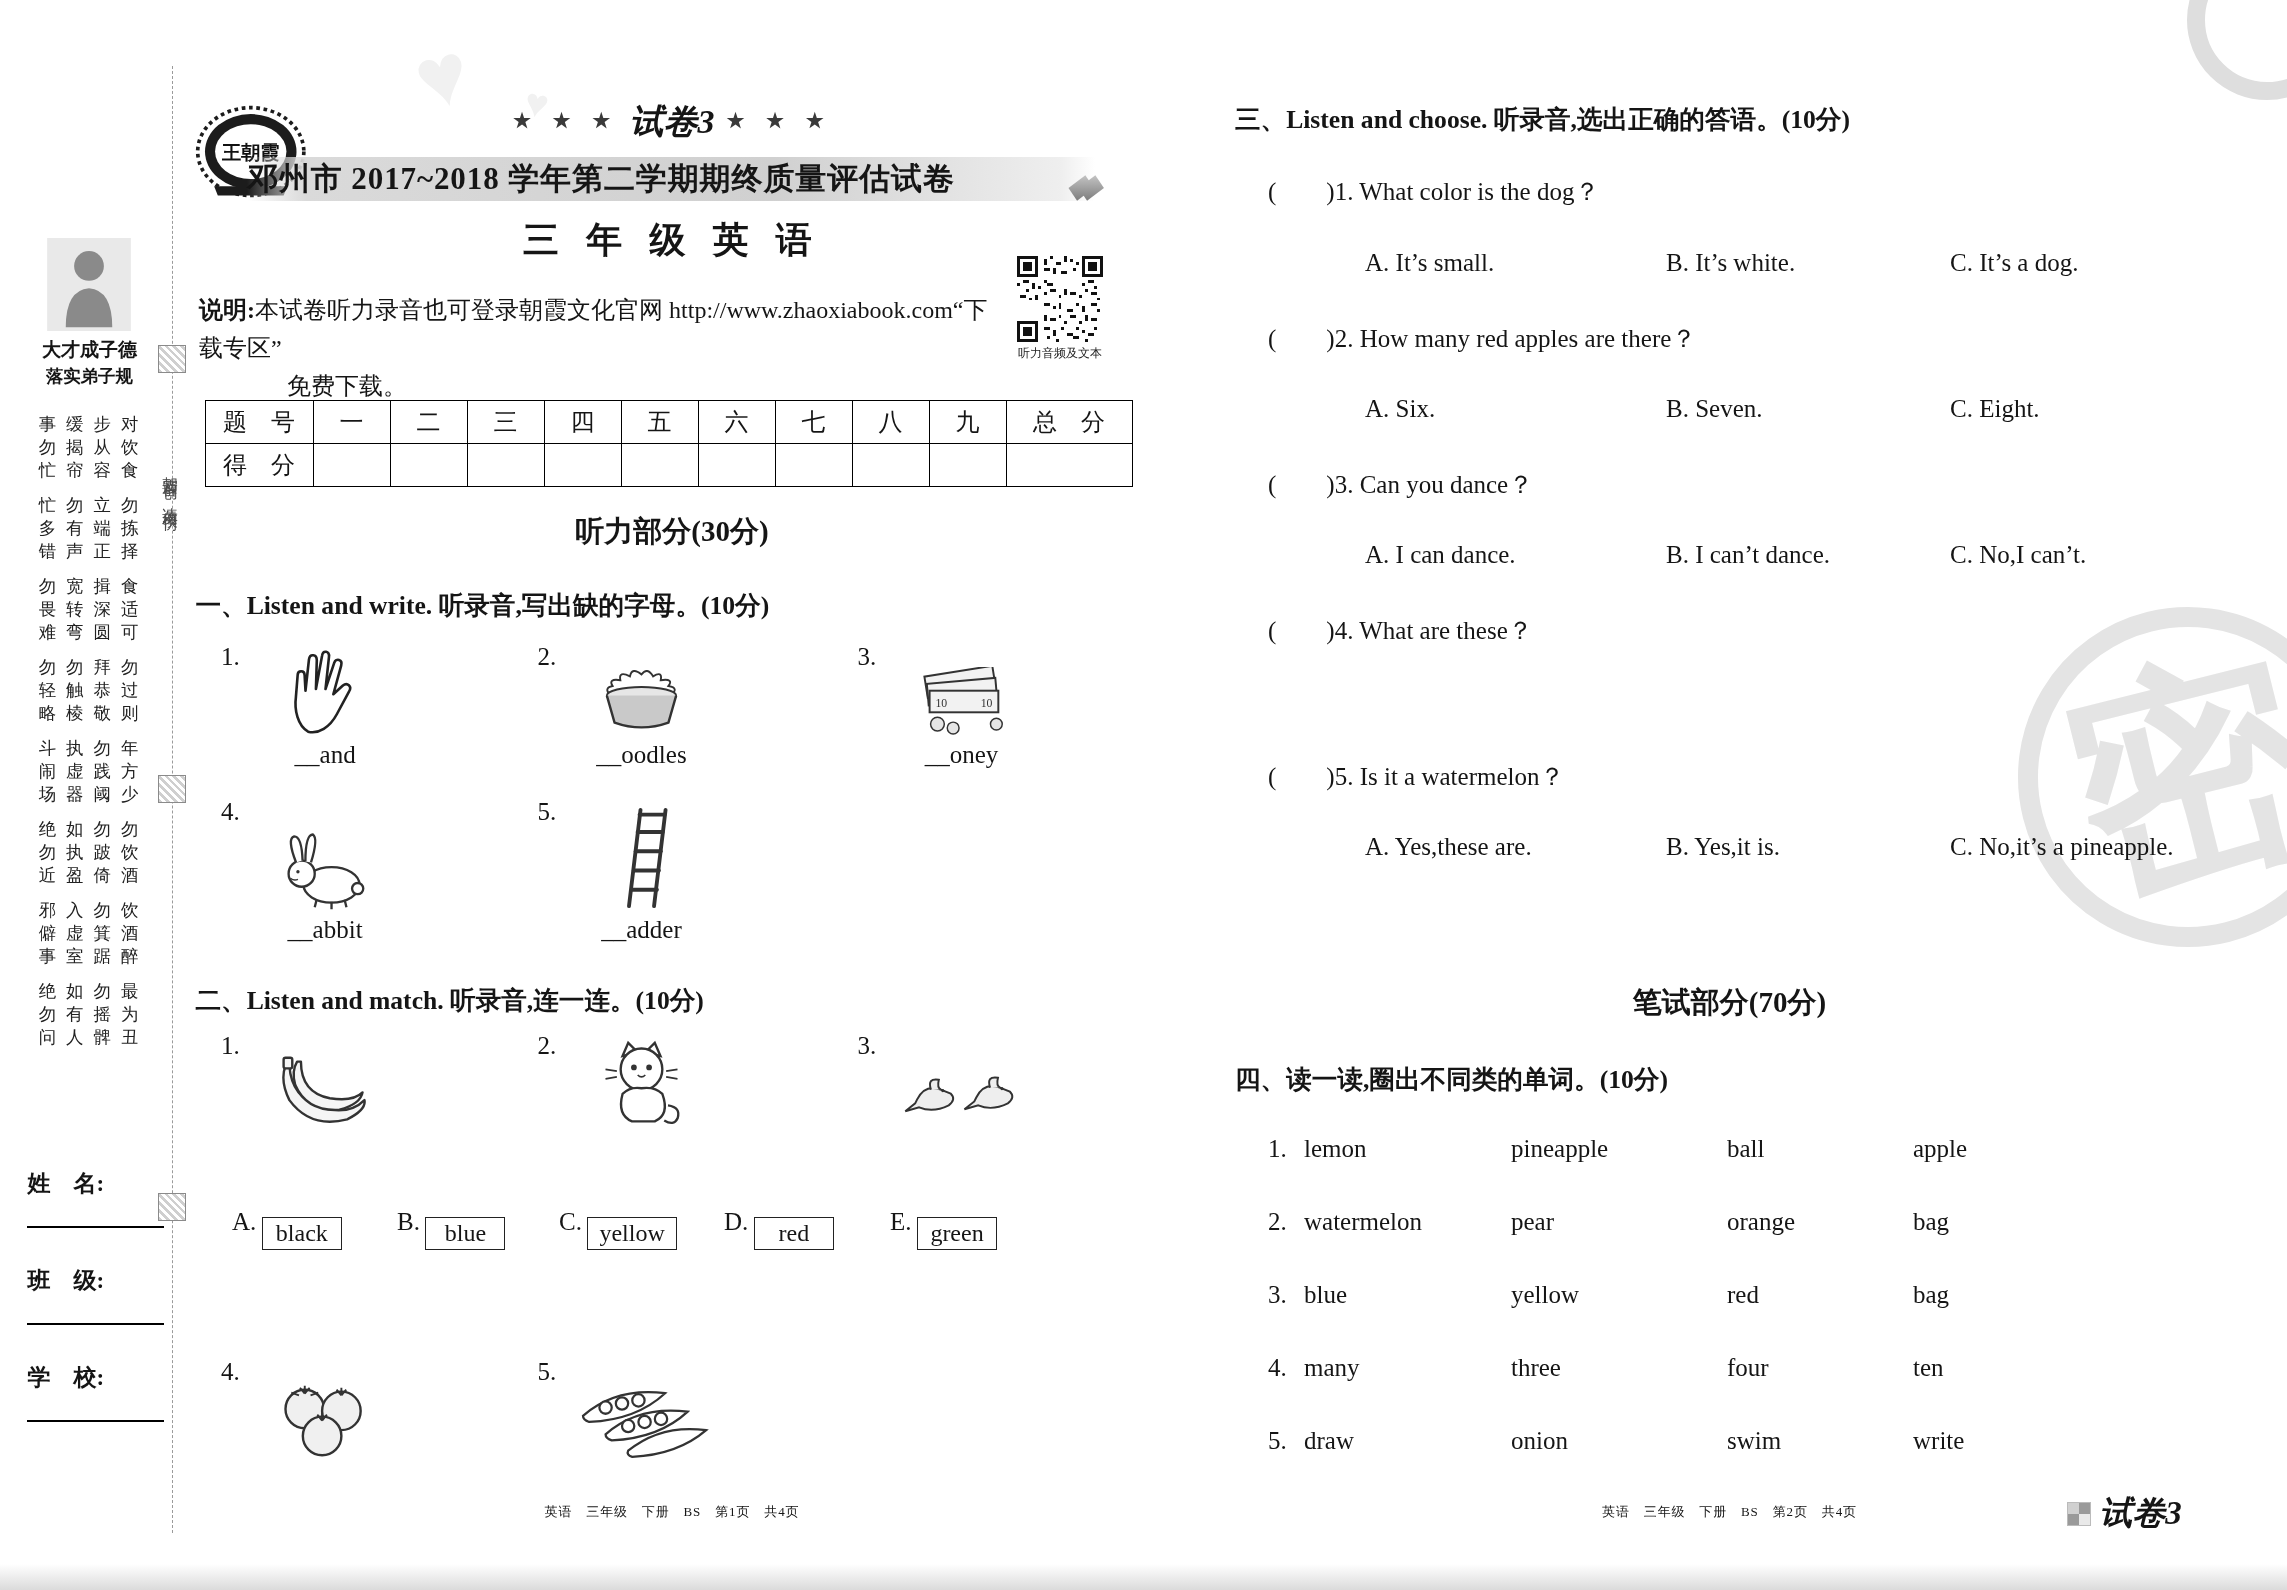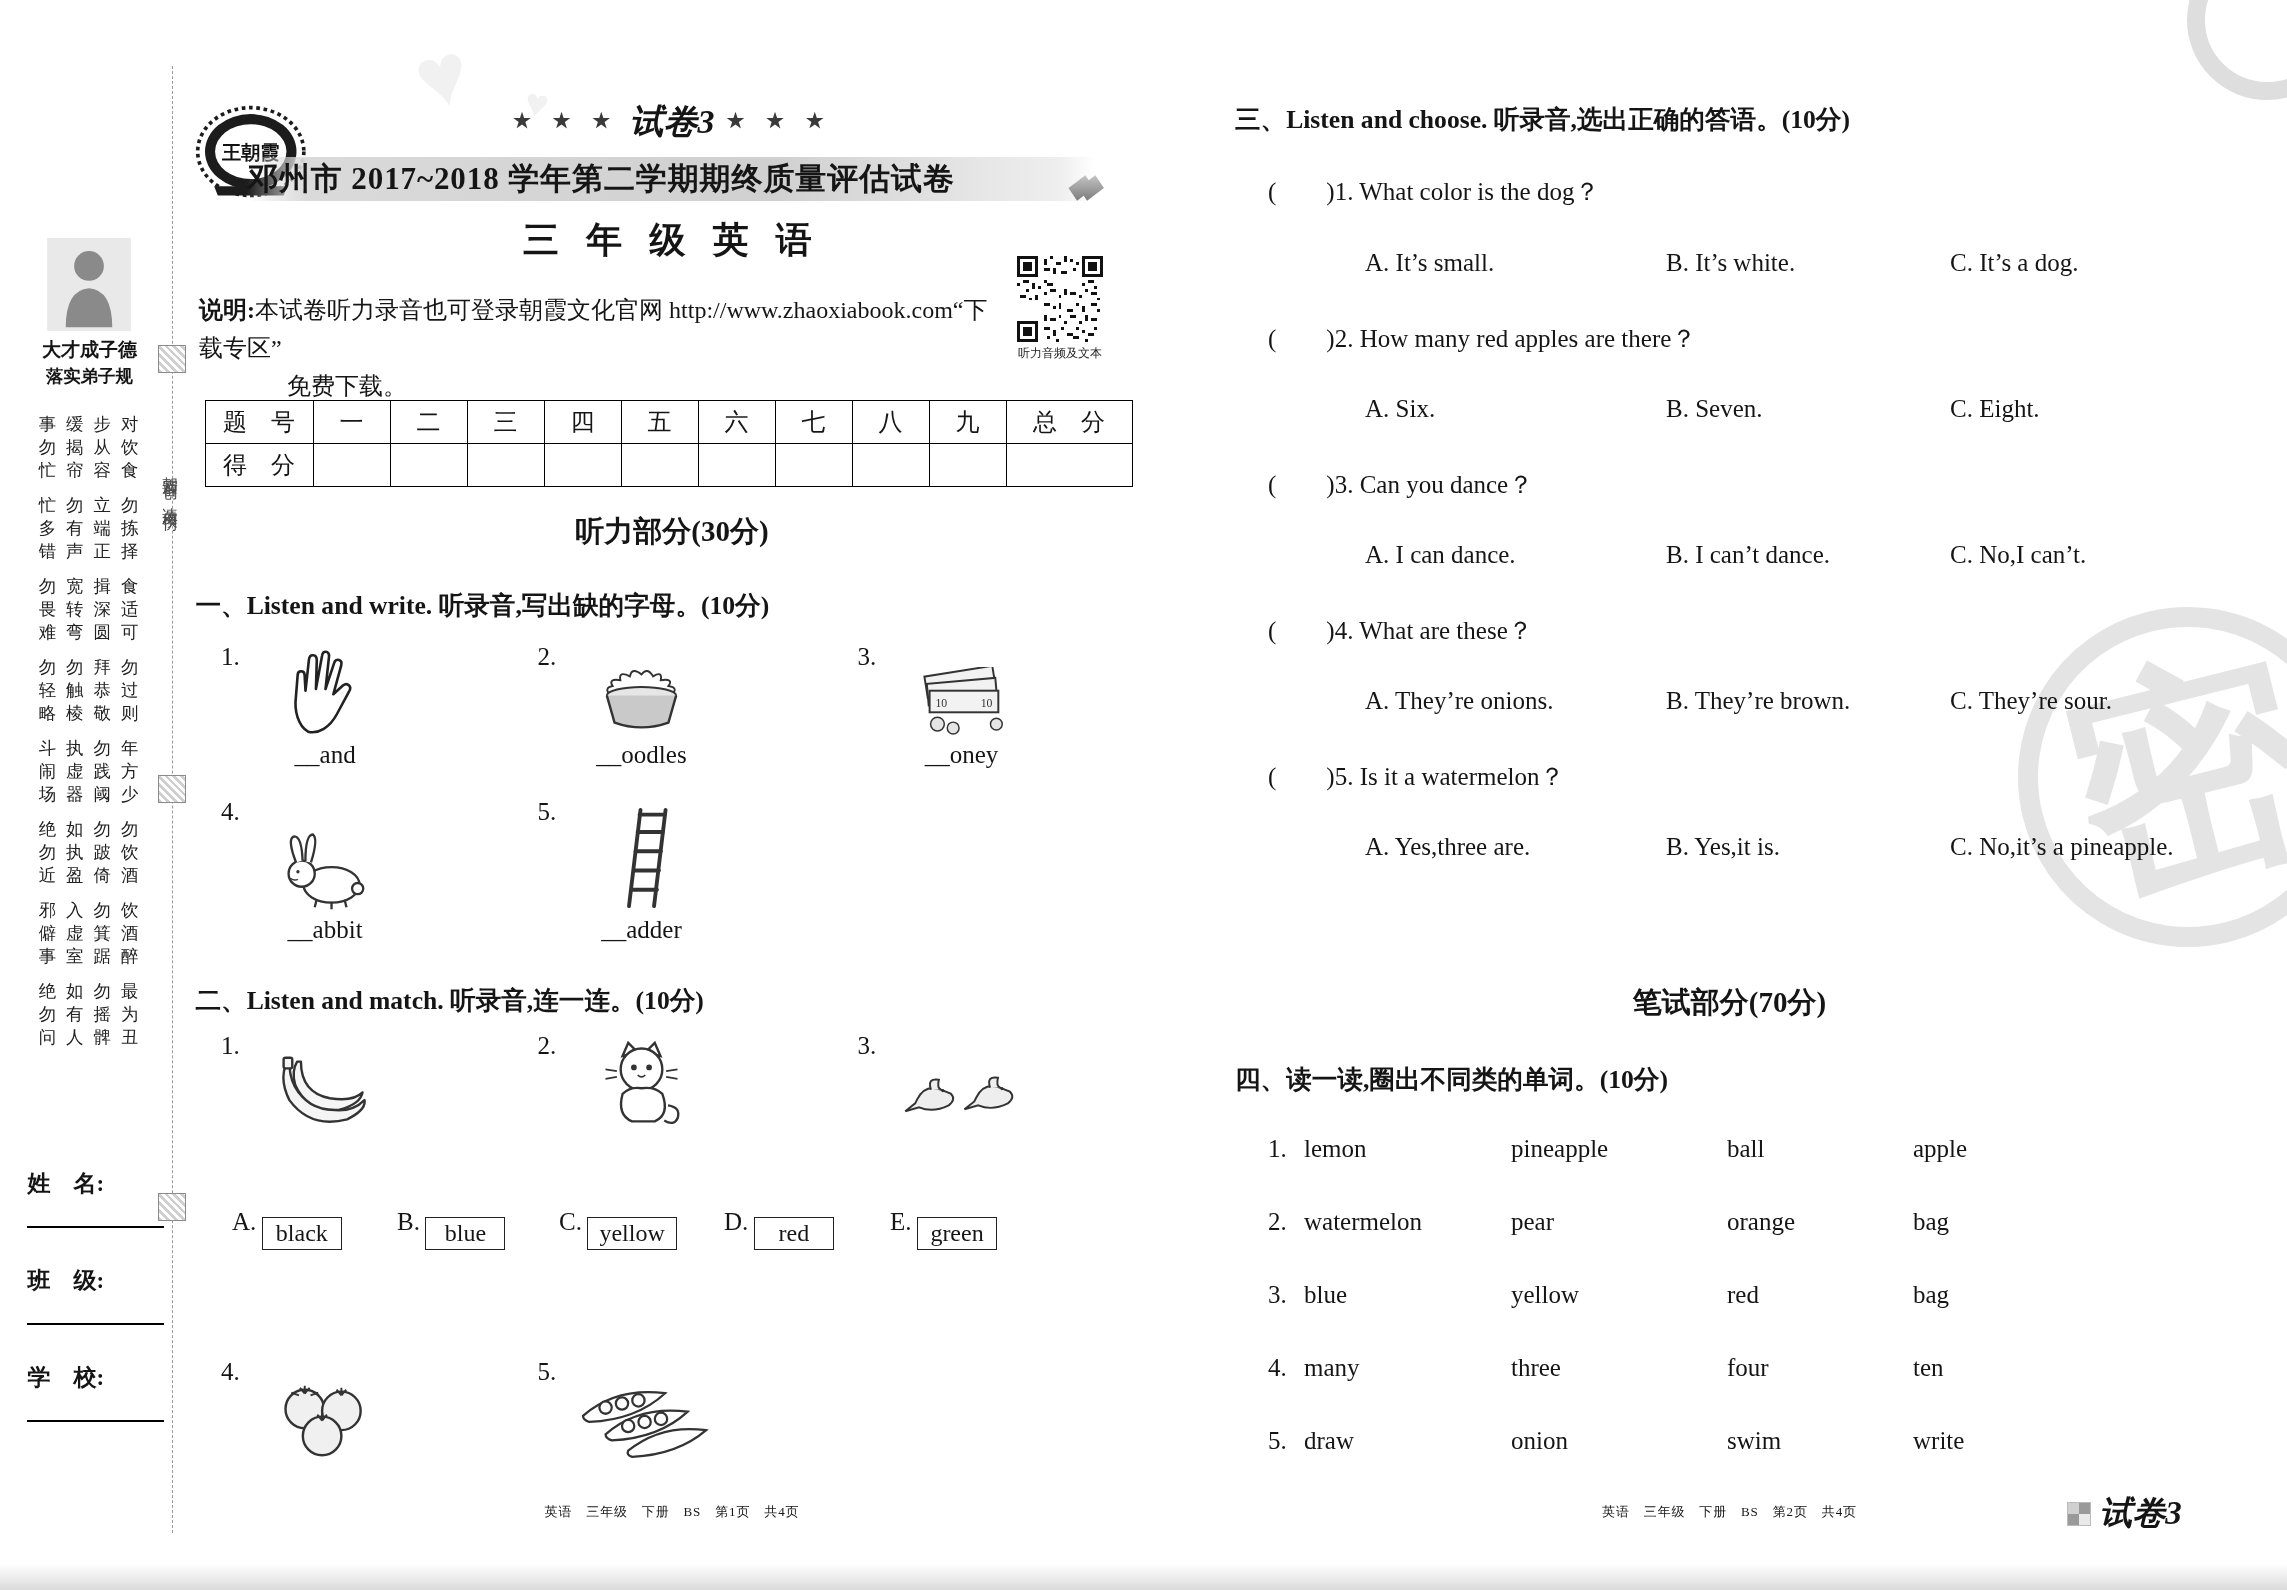--- a/index.html
+++ b/index.html
@@ -473,29 +473,24 @@
     </div>
 
     <div class="q-stem" style="top:468px">(        )3. Can you dance？</div>
     <div class="q-opts" style="top:541px">
       <span class="opt opt-a">A. I can dance.</span>
       <span class="opt opt-b">B. I can’t dance.</span>
       <span class="opt opt-c">C. No,I can’t.</span>
     </div>
 
     <div class="q-stem" style="top:614px">(        )4. What are these？</div>
-    <div class="q-opts" style="top:687px">
-      <span class="opt opt-a">A. They’re onions.</span>
-      <span class="opt opt-b">B. They’re brown.</span>
-      <span class="opt opt-c">C. They’re sour.</span>
-    </div>
 
     <div class="q-stem" style="top:760px">(        )5. Is it a watermelon？</div>
     <div class="q-opts" style="top:833px">
-      <span class="opt opt-a">A. Yes,three are.</span>
+      <span class="opt opt-a">A. Yes,these are.</span>
       <span class="opt opt-b">B. Yes,it is.</span>
       <span class="opt opt-c">C. No,it’s a pineapple.</span>
     </div>
 
     <div class="written-title">笔试部分(70分)</div>
 
     <div class="part-heading" style="top:1062px;left:0">四、读一读,圈出不同类的单词。(10分)</div>
 
     <div class="word-row" style="top:1135px">
       <span class="wr-num">1.</span>

